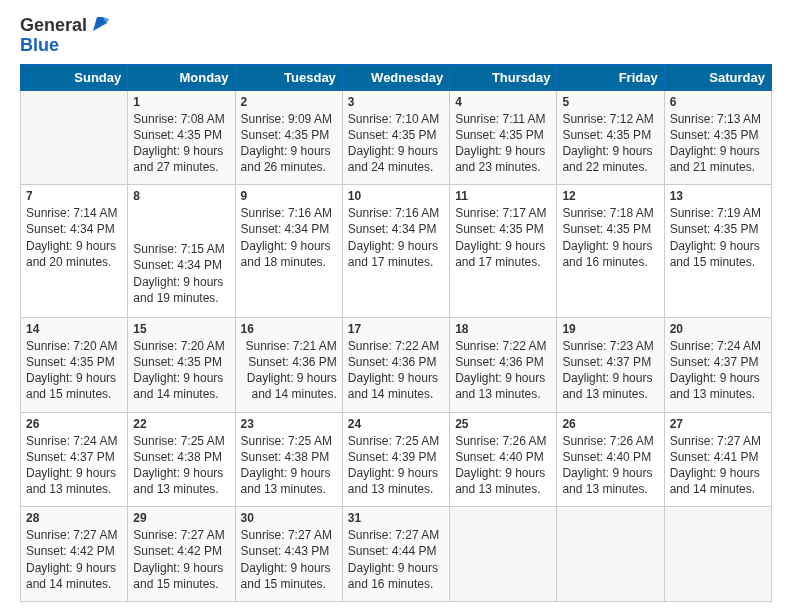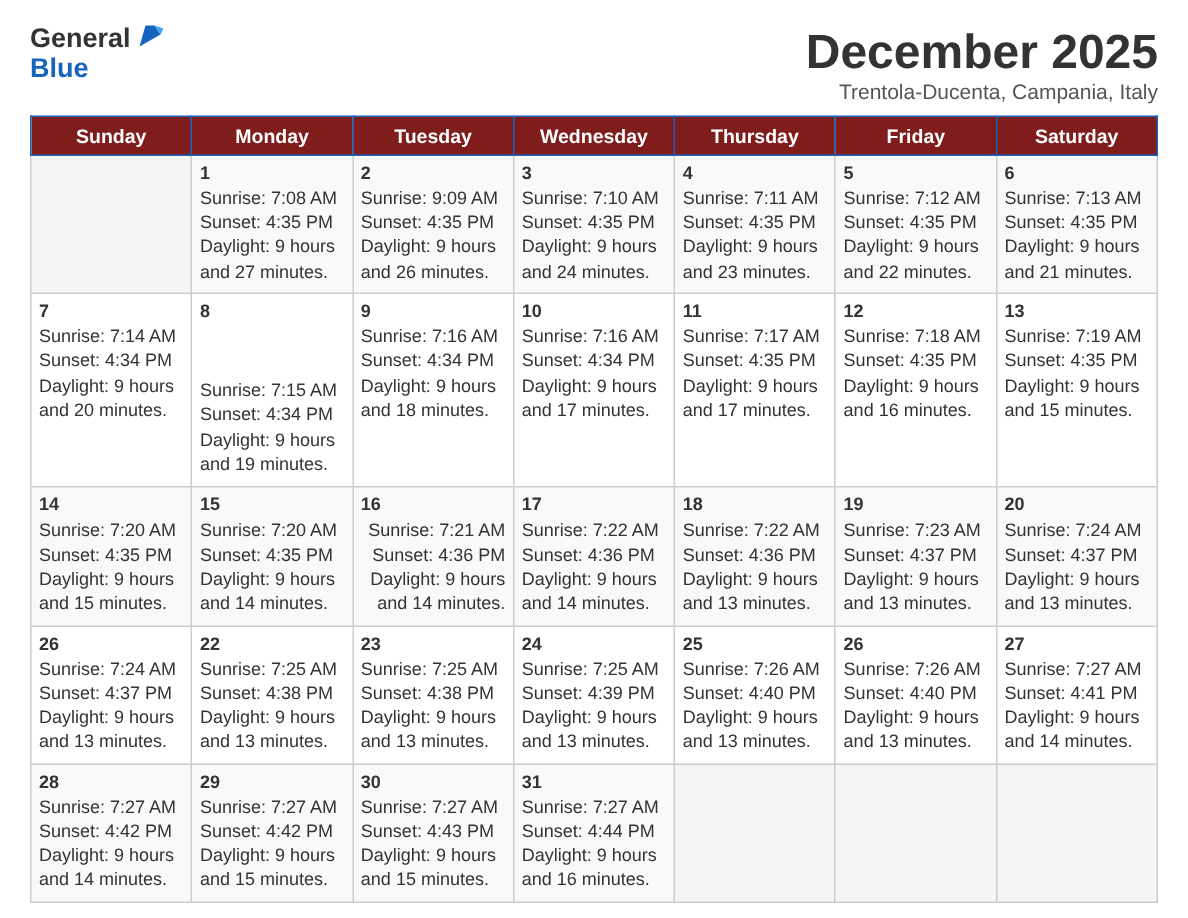--- a/index.html
+++ b/index.html
@@ -59,23 +59,23 @@
     .subtitle {
       font-size: 14px;
       color: #555;
     }
     .calendar {
       width: 100%;
       border-collapse: collapse;
       flex: 1;
     }
     .calendar th {
-      background-color: #7f1d1d;
+      background-color: #0369a1;
       color: #fff;
-      text-align: center;
+      text-align: right;
       padding: 5px 6px;
       font-size: 13px;
       font-weight: bold;
       border: 1px solid #1565c0;
     }
     .calendar td {
       vertical-align: top;
       padding: 4px 5px;
       border: 1px solid #ccc;
       font-size: 9.5px;
@@ -114,24 +114,20 @@
         <div style="display:flex;align-items:center;">
           <span class="logo-general">General</span>
           <svg class="logo-icon" viewBox="0 0 22 22" xmlns="http://www.w3.org/2000/svg">
             <polygon points="4,18 18,10 14,4 8,4" fill="#1565c0"></polygon>
             <polygon points="14,4 18,10 20,6" fill="#42a5f5"></polygon>
           </svg>
         </div>
         <span class="logo-blue">Blue</span>
       </div>
     </div>
-    <div class="title-area">
-      <div class="month-title">December 2025</div>
-      <div class="subtitle">Trentola-Ducenta, Campania, Italy</div>
-    </div>
   </div>
 
   <table class="calendar">
     <thead>
       <tr>
         <th>Sunday</th>
         <th>Monday</th>
         <th>Tuesday</th>
         <th>Wednesday</th>
         <th>Thursday</th>

